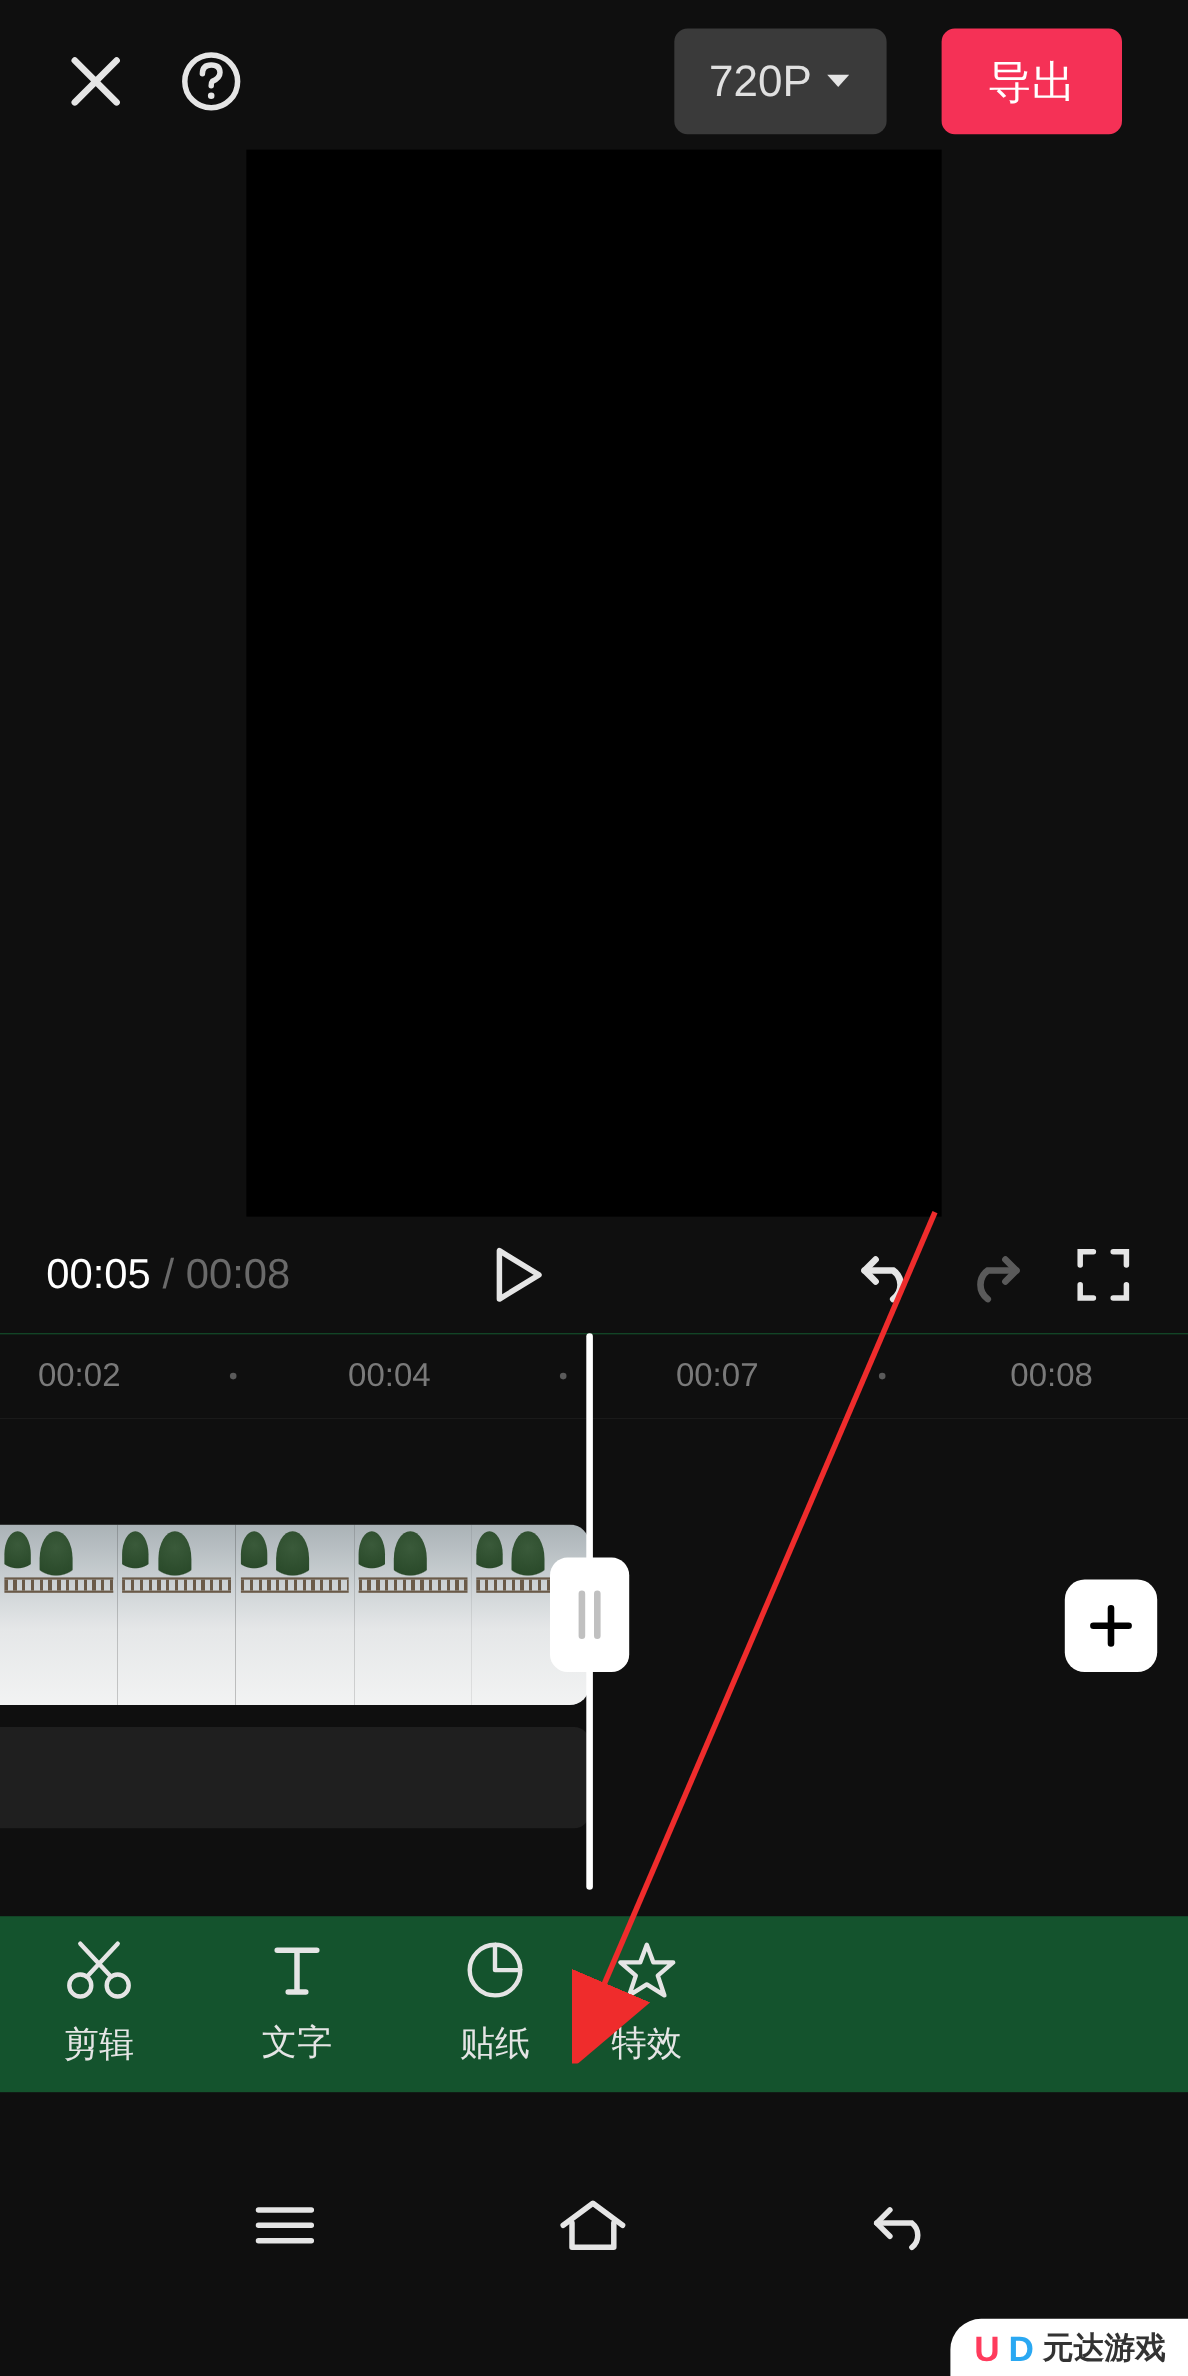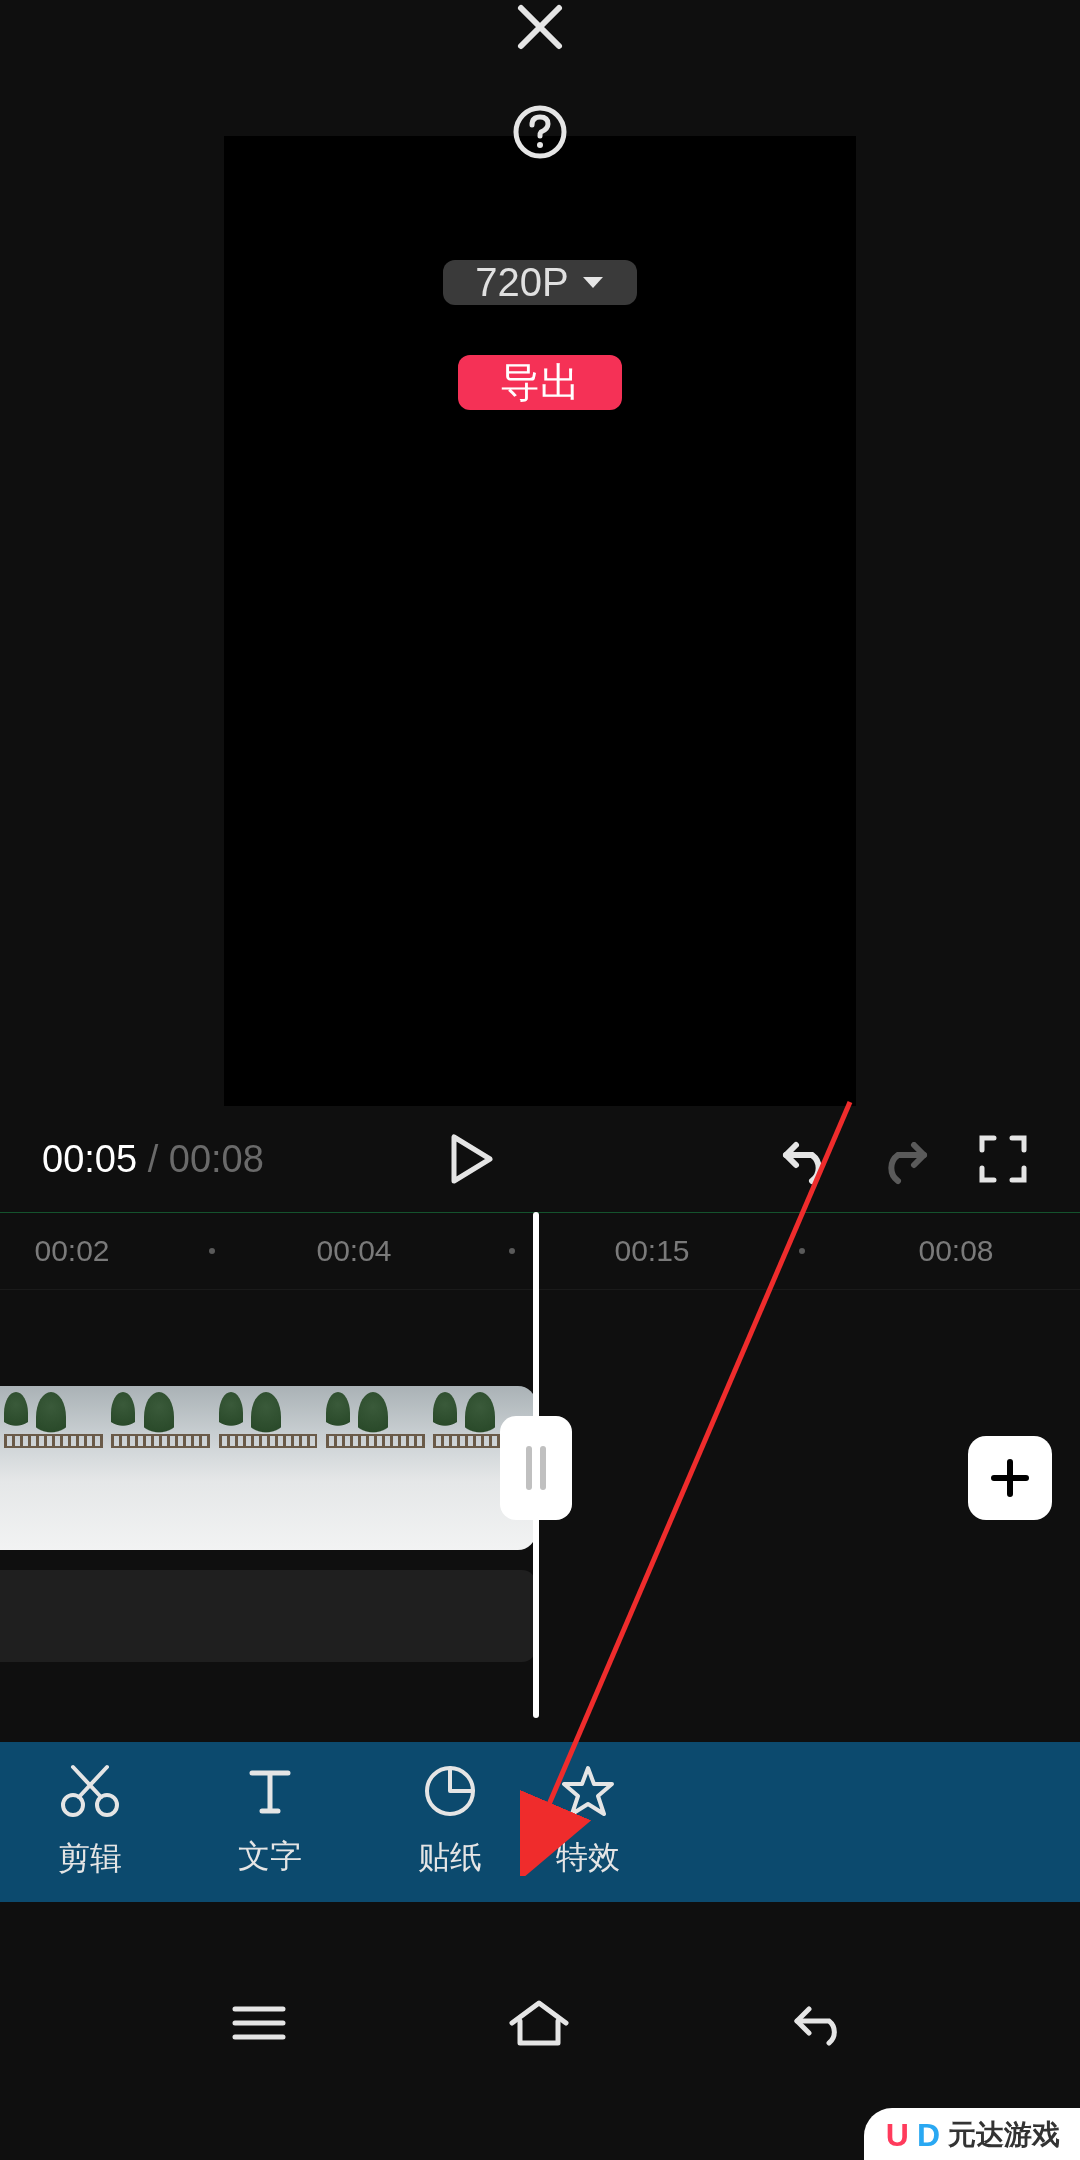--- a/index.html
+++ b/index.html
@@ -9,23 +9,22 @@
     background: #0f0f0f;
     font-family: -apple-system, "PingFang SC", sans-serif;
     color: #fff;
     overflow: hidden;
     position: relative;
   }
   .topbar {
     height: 130px;
     display: flex;
     align-items: center;
-    padding: 0 60px 0 60px;
+    padding: 18px 60px 0 60px;
     gap: 50px;
-    flex-direction: column;
   }
   .topbar .spacer { flex: 1; }
   .icon-btn {
     display: flex;
     align-items: center;
     justify-content: center;
     cursor: pointer;
   }
   .resolution {
     background: #3a3a3a;
@@ -198,21 +197,21 @@
     justify-content: center;
   }
 
   .bottom-tools {
     position: absolute;
     bottom: 258px;
     left: 0;
     right: 0;
     height: 160px;
     display: flex;
-    background: #0c4a6e;
+    background: #14532d;
     padding: 24px 0;
   }
   .tool-slot {
     flex: none;
     width: 180px;
     display: flex;
     flex-direction: column;
     align-items: center;
     justify-content: center;
     gap: 18px;
@@ -316,21 +315,21 @@
         <path d="M4 16 L4 4 L16 4 M34 4 L46 4 L46 16 M46 34 L46 46 L34 46 M16 46 L4 46 L4 34" stroke="#e5e5e5" stroke-width="5" fill="none" stroke-linecap="round"></path>
       </svg>
     </div>
   </div>
 </div>
 
 <div class="ruler">
   <div class="ruler-inner" id="ruler-inner">
       <span class="ruler-label" style="left: 72px;">00:02</span>
       <span class="ruler-label" style="left: 354px;">00:04</span>
-      <span class="ruler-label" style="left: 652px;">00:15</span>
+      <span class="ruler-label" style="left: 652px;">00:07</span>
       <span class="ruler-label" style="left: 956px;">00:08</span>
       <span class="ruler-dot" style="left: 212px;"></span>
       <span class="ruler-dot" style="left: 512px;"></span>
       <span class="ruler-dot" style="left: 802px;"></span>
     </div>
 </div>
 
 <div class="timeline-area">
   <div class="clip-row">
     <div class="thumb">

